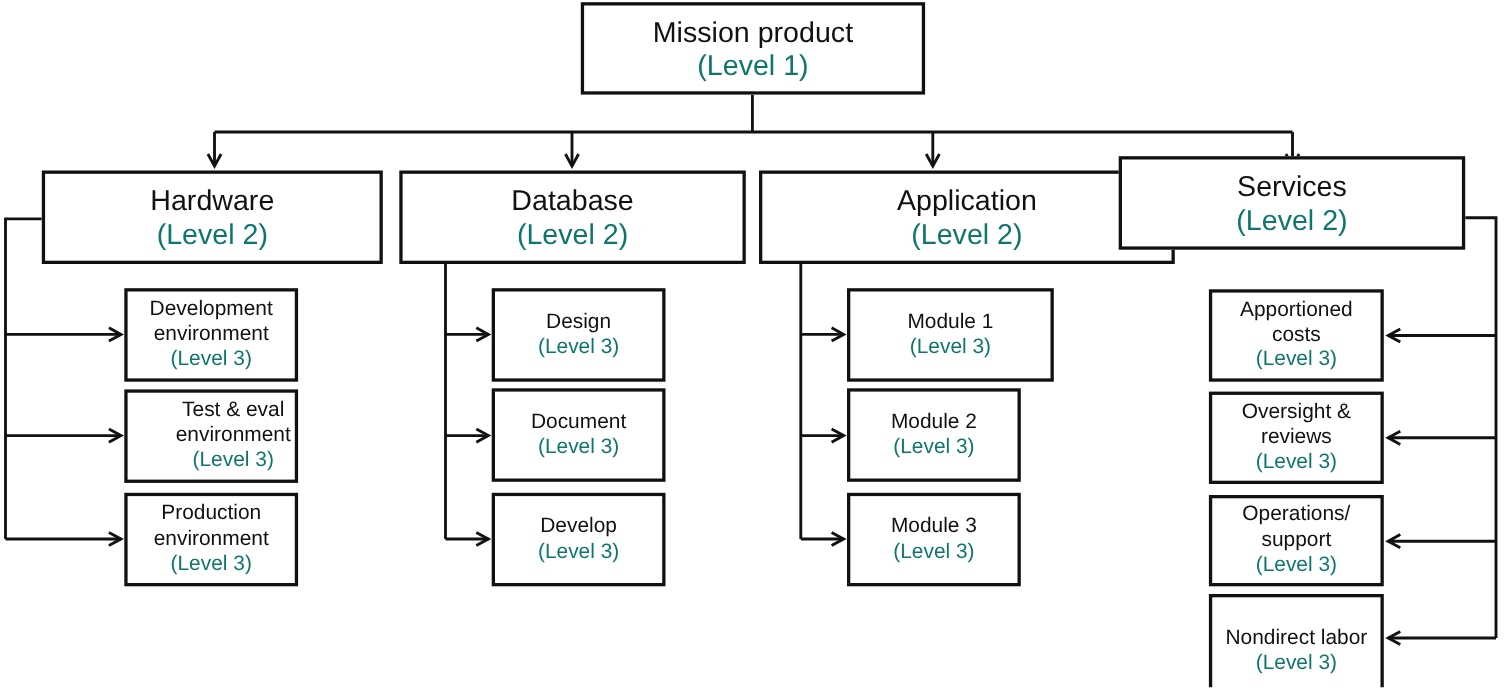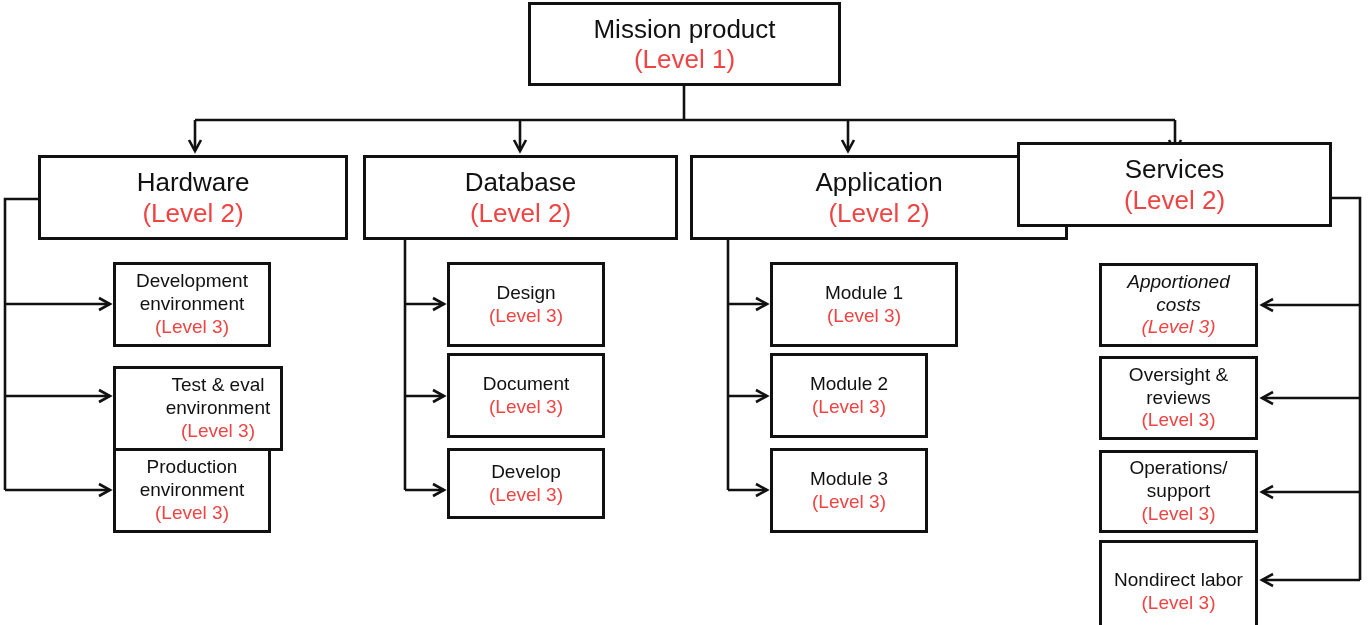--- a/index.html
+++ b/index.html
@@ -27,21 +27,21 @@
     background: #ffffff;
     border: 3px solid #111111;
     display: flex;
     flex-direction: column;
     align-items: center;
     justify-content: center;
     text-align: center;
     color: #111111;
   }
   .box .title { line-height: 1.16; }
-  .box .level { line-height: 1.16; color: #ef4444; }
+  .box .level { line-height: 1.16; color: #0f766e; }
   .l1 .title, .l1 .level, .l2 .title, .l2 .level { font-size: 26px; }
   .l3 { border-width: 3px; padding: 0 6px; }
   .l3 .title, .l3 .level { font-size: 19px; line-height: 1.2; }
 </style>
 </head>
 <body>
 
 <div id="canvas">
 
   <svg id="wires" viewBox="0 0 1370 625" xmlns="http://www.w3.org/2000/svg">
@@ -104,56 +104,56 @@
   </div>
   <div class="box l2" style="left:1017px;top:142px;width:315px;height:85px;">
     <div class="title">Services</div>
     <div class="level">(Level 2)</div>
   </div>
 
   <div class="box l3" style="left:113px;top:262px;width:158px;height:85px;">
     <div class="title">Development environment</div>
     <div class="level">(Level 3)</div>
   </div>
-  <div class="box l3" style="left:113px;top:366px;width:170px;height:85px;padding-left:46px;">
+  <div class="box l3" style="left:113px;top:354px;width:158px;height:85px;padding-left:46px;">
     <div class="title">Test &amp; eval environment</div>
     <div class="level">(Level 3)</div>
   </div>
   <div class="box l3" style="left:113px;top:448px;width:158px;height:85px;">
     <div class="title">Production environment</div>
     <div class="level">(Level 3)</div>
   </div>
 
   <div class="box l3" style="left:447px;top:262px;width:158px;height:85px;">
     <div class="title">Design</div>
     <div class="level">(Level 3)</div>
   </div>
   <div class="box l3" style="left:447px;top:353px;width:158px;height:85px;">
     <div class="title">Document</div>
     <div class="level">(Level 3)</div>
   </div>
-  <div class="box l3" style="left:447px;top:448px;width:158px;height:71px;">
+  <div class="box l3" style="left:447px;top:448px;width:158px;height:85px;">
     <div class="title">Develop</div>
     <div class="level">(Level 3)</div>
   </div>
 
   <div class="box l3" style="left:770px;top:262px;width:188px;height:85px;">
     <div class="title">Module 1</div>
     <div class="level">(Level 3)</div>
   </div>
   <div class="box l3" style="left:770px;top:353px;width:158px;height:85px;align-items:center;">
     <div class="title">Module 2</div>
     <div class="level">(Level 3)</div>
   </div>
   <div class="box l3" style="left:770px;top:448px;width:158px;height:85px;">
     <div class="title">Module 3</div>
     <div class="level">(Level 3)</div>
   </div>
 
-  <div class="box l3" style="left:1099px;top:263px;width:159px;height:84px;font-style:italic;">
+  <div class="box l3" style="left:1099px;top:263px;width:159px;height:84px;">
     <div class="title">Apportioned costs</div>
     <div class="level">(Level 3)</div>
   </div>
   <div class="box l3" style="left:1099px;top:356px;width:159px;height:84px;">
     <div class="title">Oversight &amp; reviews</div>
     <div class="level">(Level 3)</div>
   </div>
   <div class="box l3" style="left:1099px;top:450px;width:159px;height:83px;">
     <div class="title">Operations/ support</div>
     <div class="level">(Level 3)</div>

